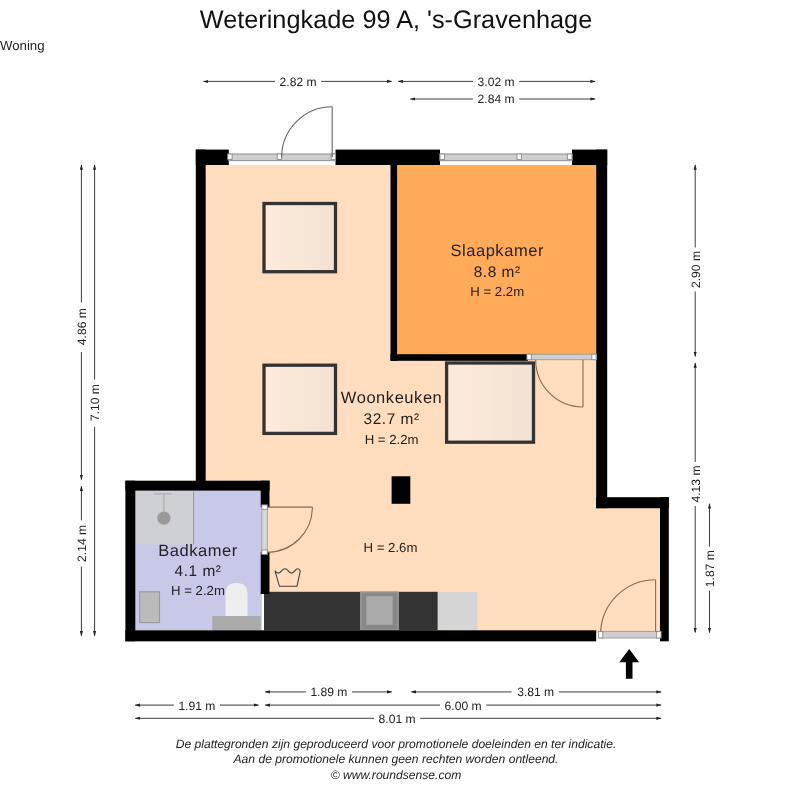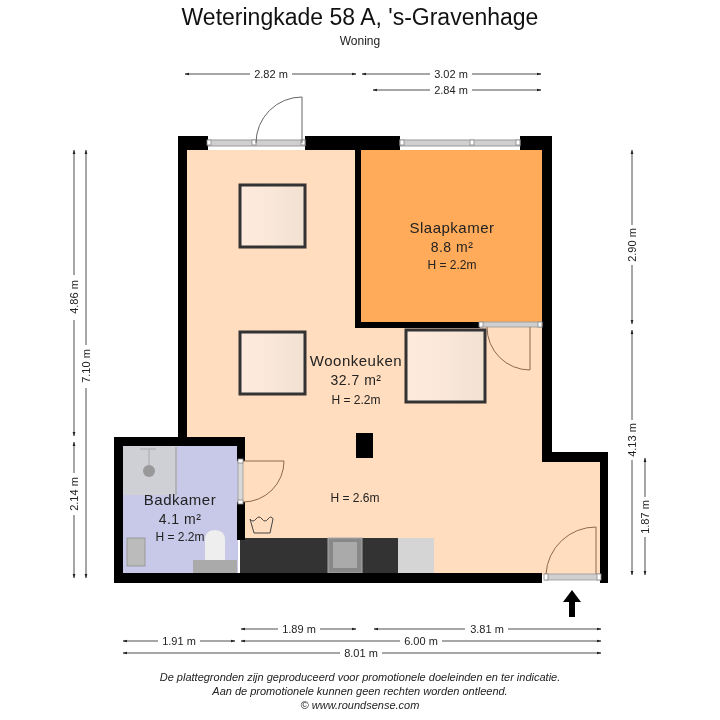--- a/index.html
+++ b/index.html
@@ -1,30 +1,30 @@
 <!DOCTYPE html>
 <html><head>
 <meta charset="utf-8">
 <style>
   html, body { margin: 0; padding: 0; background: #ffffff; }
   body { width: 720px; height: 720px; position: relative; overflow: hidden; font-family: "Liberation Sans", sans-serif; color: #222; }
   .title { position: absolute; left: 0; top: 4px; width: 720px; text-align: center; font-size: 23px; color: #111; }
-  .subtitle { position: absolute; left: 0; top: 34px; width: 720px; text-align: center; font-size: 12px; color: #222; }
+  .subtitle { position: absolute; left: 0; top: 34px; width: 720px; font-size: 12px; color: #222; }
   svg.plan { position: absolute; left: 0; top: 0; }
   .dimtext { font-family: "Liberation Sans", sans-serif; font-size: 11px; fill: #222; }
   .roomname { font-family: "Liberation Sans", sans-serif; font-size: 15px; fill: #222; letter-spacing: 0.5px; }
   .roomarea { font-family: "Liberation Sans", sans-serif; font-size: 14px; fill: #222; letter-spacing: 0.5px; }
   .roomh { font-family: "Liberation Sans", sans-serif; font-size: 12px; fill: #222; }
   .footer { position: absolute; left: 0; width: 720px; text-align: center; font-size: 11px; font-style: italic; color: #222; }
   .f1 { top: 671px; font-style: italic; } .f2 { top: 685px; } .f3 { top: 699px; text-align: center; }
 </style>
 </head>
 <body>
 
-<div class="title">Weteringkade 58 A, 's-Gravenhage</div>
+<div class="title">Weteringkade 99 A, 's-Gravenhage</div>
 <div class="subtitle">Woning</div>
 
 <svg class="plan" width="720" height="720" viewBox="0 0 720 720">
   <defs>
     <marker id="arr" viewBox="0 0 10 10" refX="9" refY="5" markerWidth="6" markerHeight="6" orient="auto-start-reverse">
       <path d="M0,2 L10,5 L0,8 z" fill="#222"></path>
     </marker>
     <linearGradient id="pillarGrad" x1="0" x2="1" y1="0" y2="0">
       <stop offset="0" stop-color="#FFEBDD"></stop>
       <stop offset="1" stop-color="#F2E2D2"></stop>

